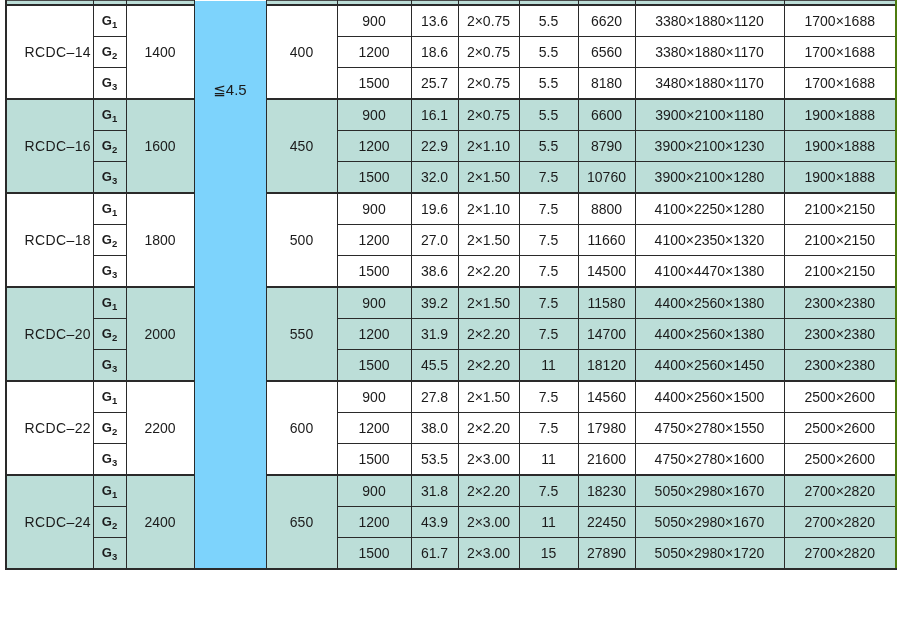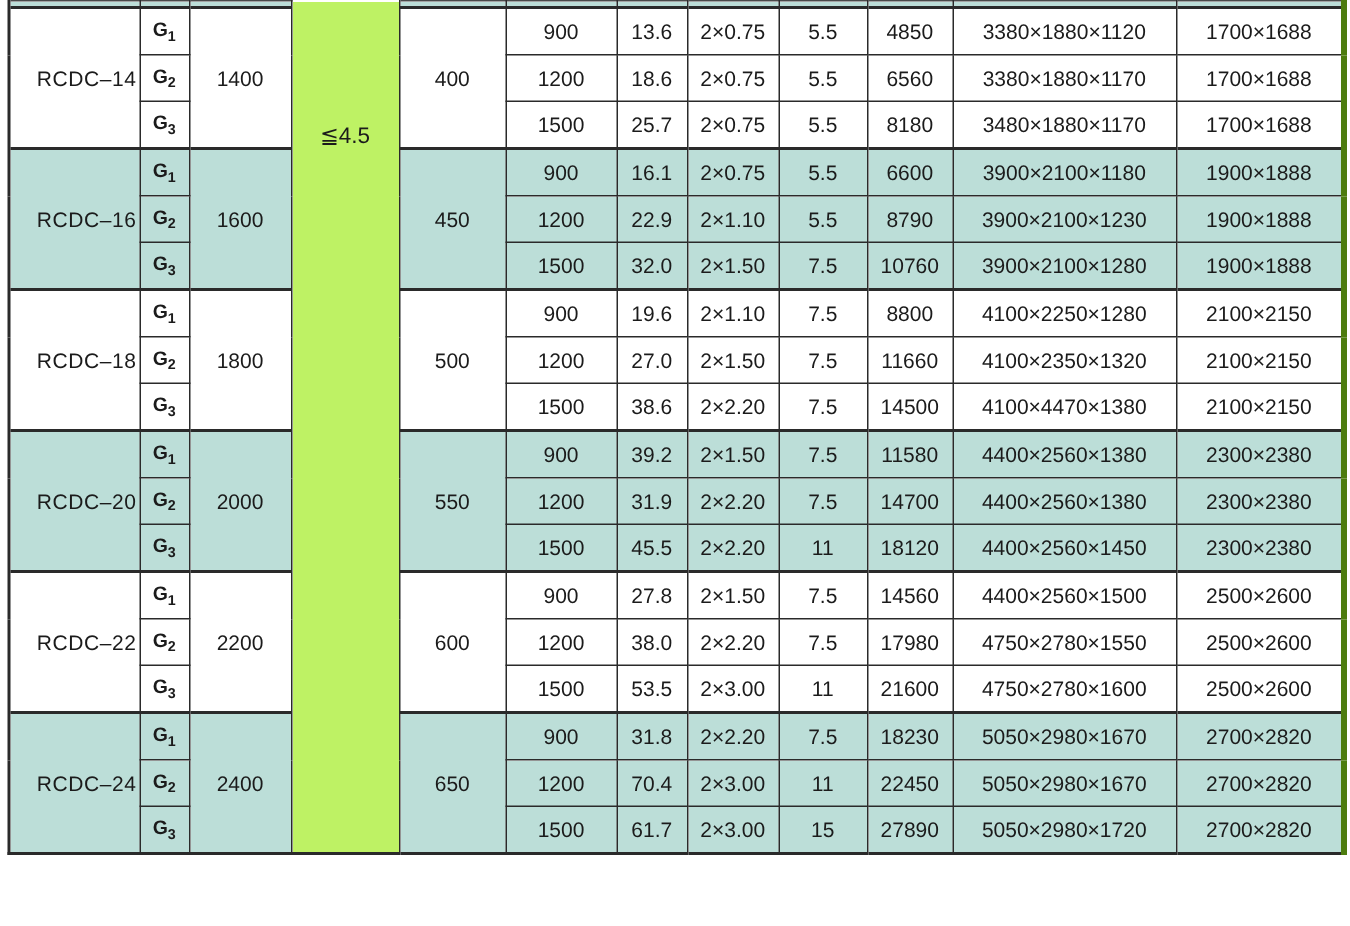--- a/index.html
+++ b/index.html
@@ -27,27 +27,27 @@
     height: 30px;
     overflow: hidden;
     white-space: nowrap;
   }
   tr.strip > td { height: 3px; }
   tr.strip > td:not(.le45cell) { border-top: 1px solid #4a4a4a; }
   tr.teal > td:not(.le45cell) { background: #bcded8; }
   tr.gtop > td { border-top: 2px solid #2a2a2a; }
   tr.last > td { border-bottom: 2px solid #2a2a2a; }
   .bl2 { border-left: 2px solid #2a2a2a; }
-  .br2 { border-right: 4px solid #4d7c0f; }
+  .br2 { border-right: 2px solid #4d7c0f; }
   .bb2 { border-bottom: 2px solid #2a2a2a; }
   .model { font-size: 14px; letter-spacing: 0.4px; padding-left: 16px; }
   .gcell { font-size: 13px; font-weight: bold; }
   .gcell sub { font-size: 9.5px; line-height: 1; vertical-align: -3px; }
   .le45cell {
-    background: #bef264;
+    background: #7dd3fc;
     border-top: none;
     vertical-align: top;
     padding-top: 80px;
     font-size: 15px;
   }
 </style>
 </head>
 <body>
 
 <div class="page">
@@ -85,21 +85,21 @@
 
       <tr class="gtop">
         <td class="model bl2" rowspan="3">RCDC–14</td>
         <td class="gcell"><span>G</span><sub>1</sub></td>
         <td rowspan="3">1400</td>
         <td rowspan="3">400</td>
         <td>900</td>
         <td>13.6</td>
         <td>2×0.75</td>
         <td>5.5</td>
-        <td>4850</td>
+        <td>6620</td>
         <td>3380×1880×1120</td>
         <td class="br2">1700×1688</td>
       </tr>
       <tr>
         <td class="gcell"><span>G</span><sub>2</sub></td>
         <td>1200</td>
         <td>18.6</td>
         <td>2×0.75</td>
         <td>5.5</td>
         <td>6560</td>
@@ -262,21 +262,21 @@
         <td>31.8</td>
         <td>2×2.20</td>
         <td>7.5</td>
         <td>18230</td>
         <td>5050×2980×1670</td>
         <td class="br2">2700×2820</td>
       </tr>
       <tr class="teal">
         <td class="gcell"><span>G</span><sub>2</sub></td>
         <td>1200</td>
-        <td>70.4</td>
+        <td>43.9</td>
         <td>2×3.00</td>
         <td>11</td>
         <td>22450</td>
         <td>5050×2980×1670</td>
         <td class="br2">2700×2820</td>
       </tr>
       <tr class="teal last">
         <td class="gcell"><span>G</span><sub>3</sub></td>
         <td>1500</td>
         <td>61.7</td>

